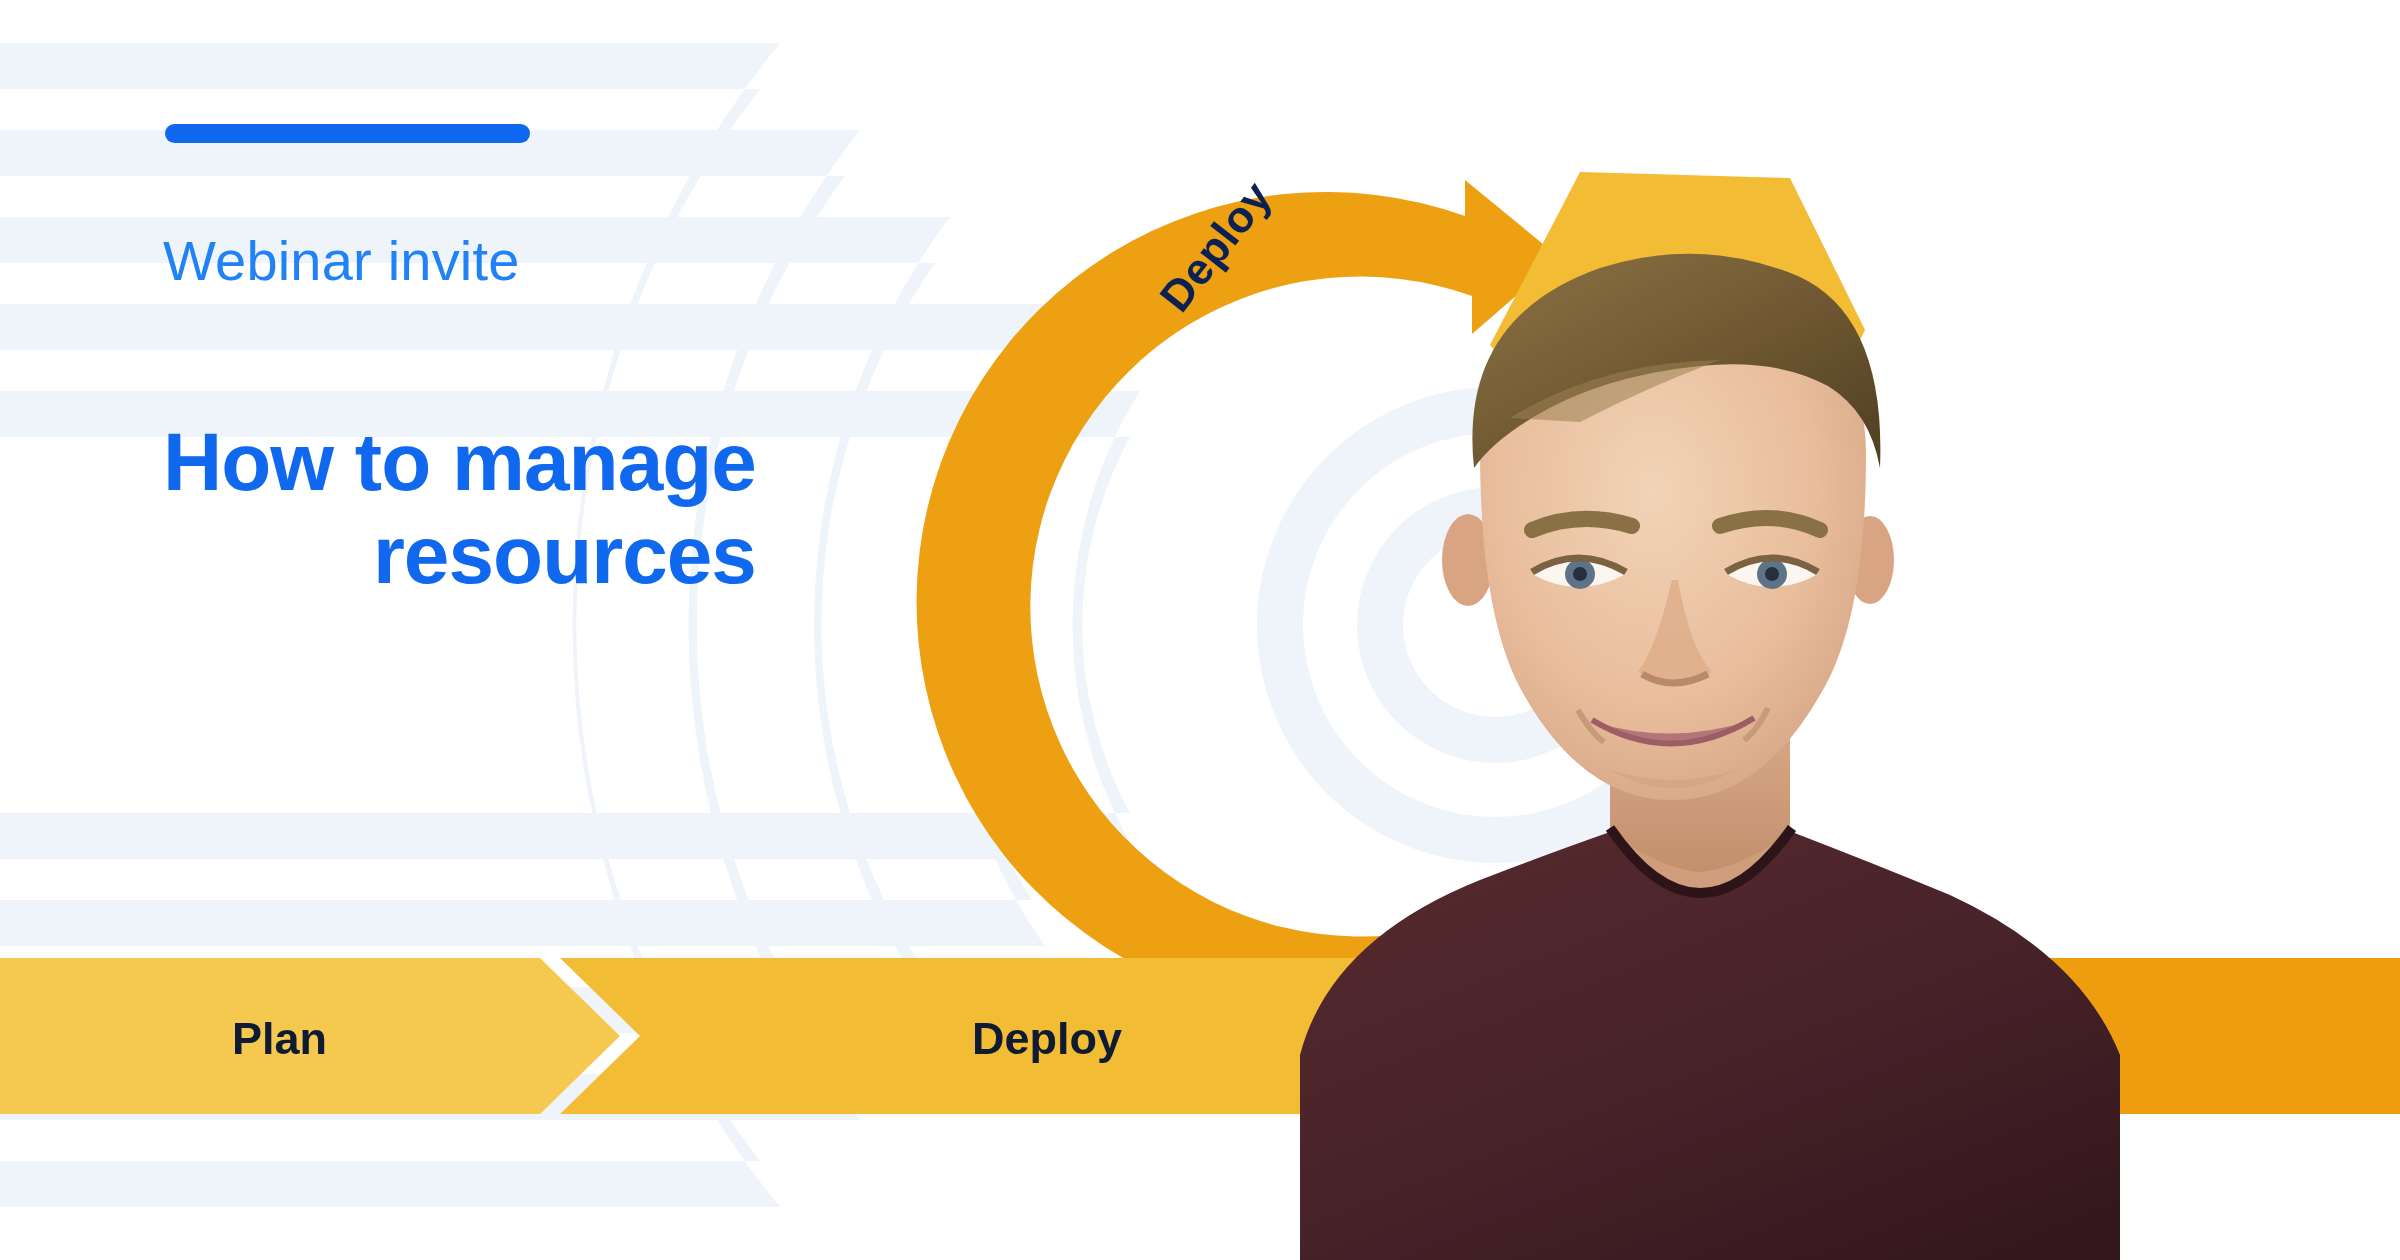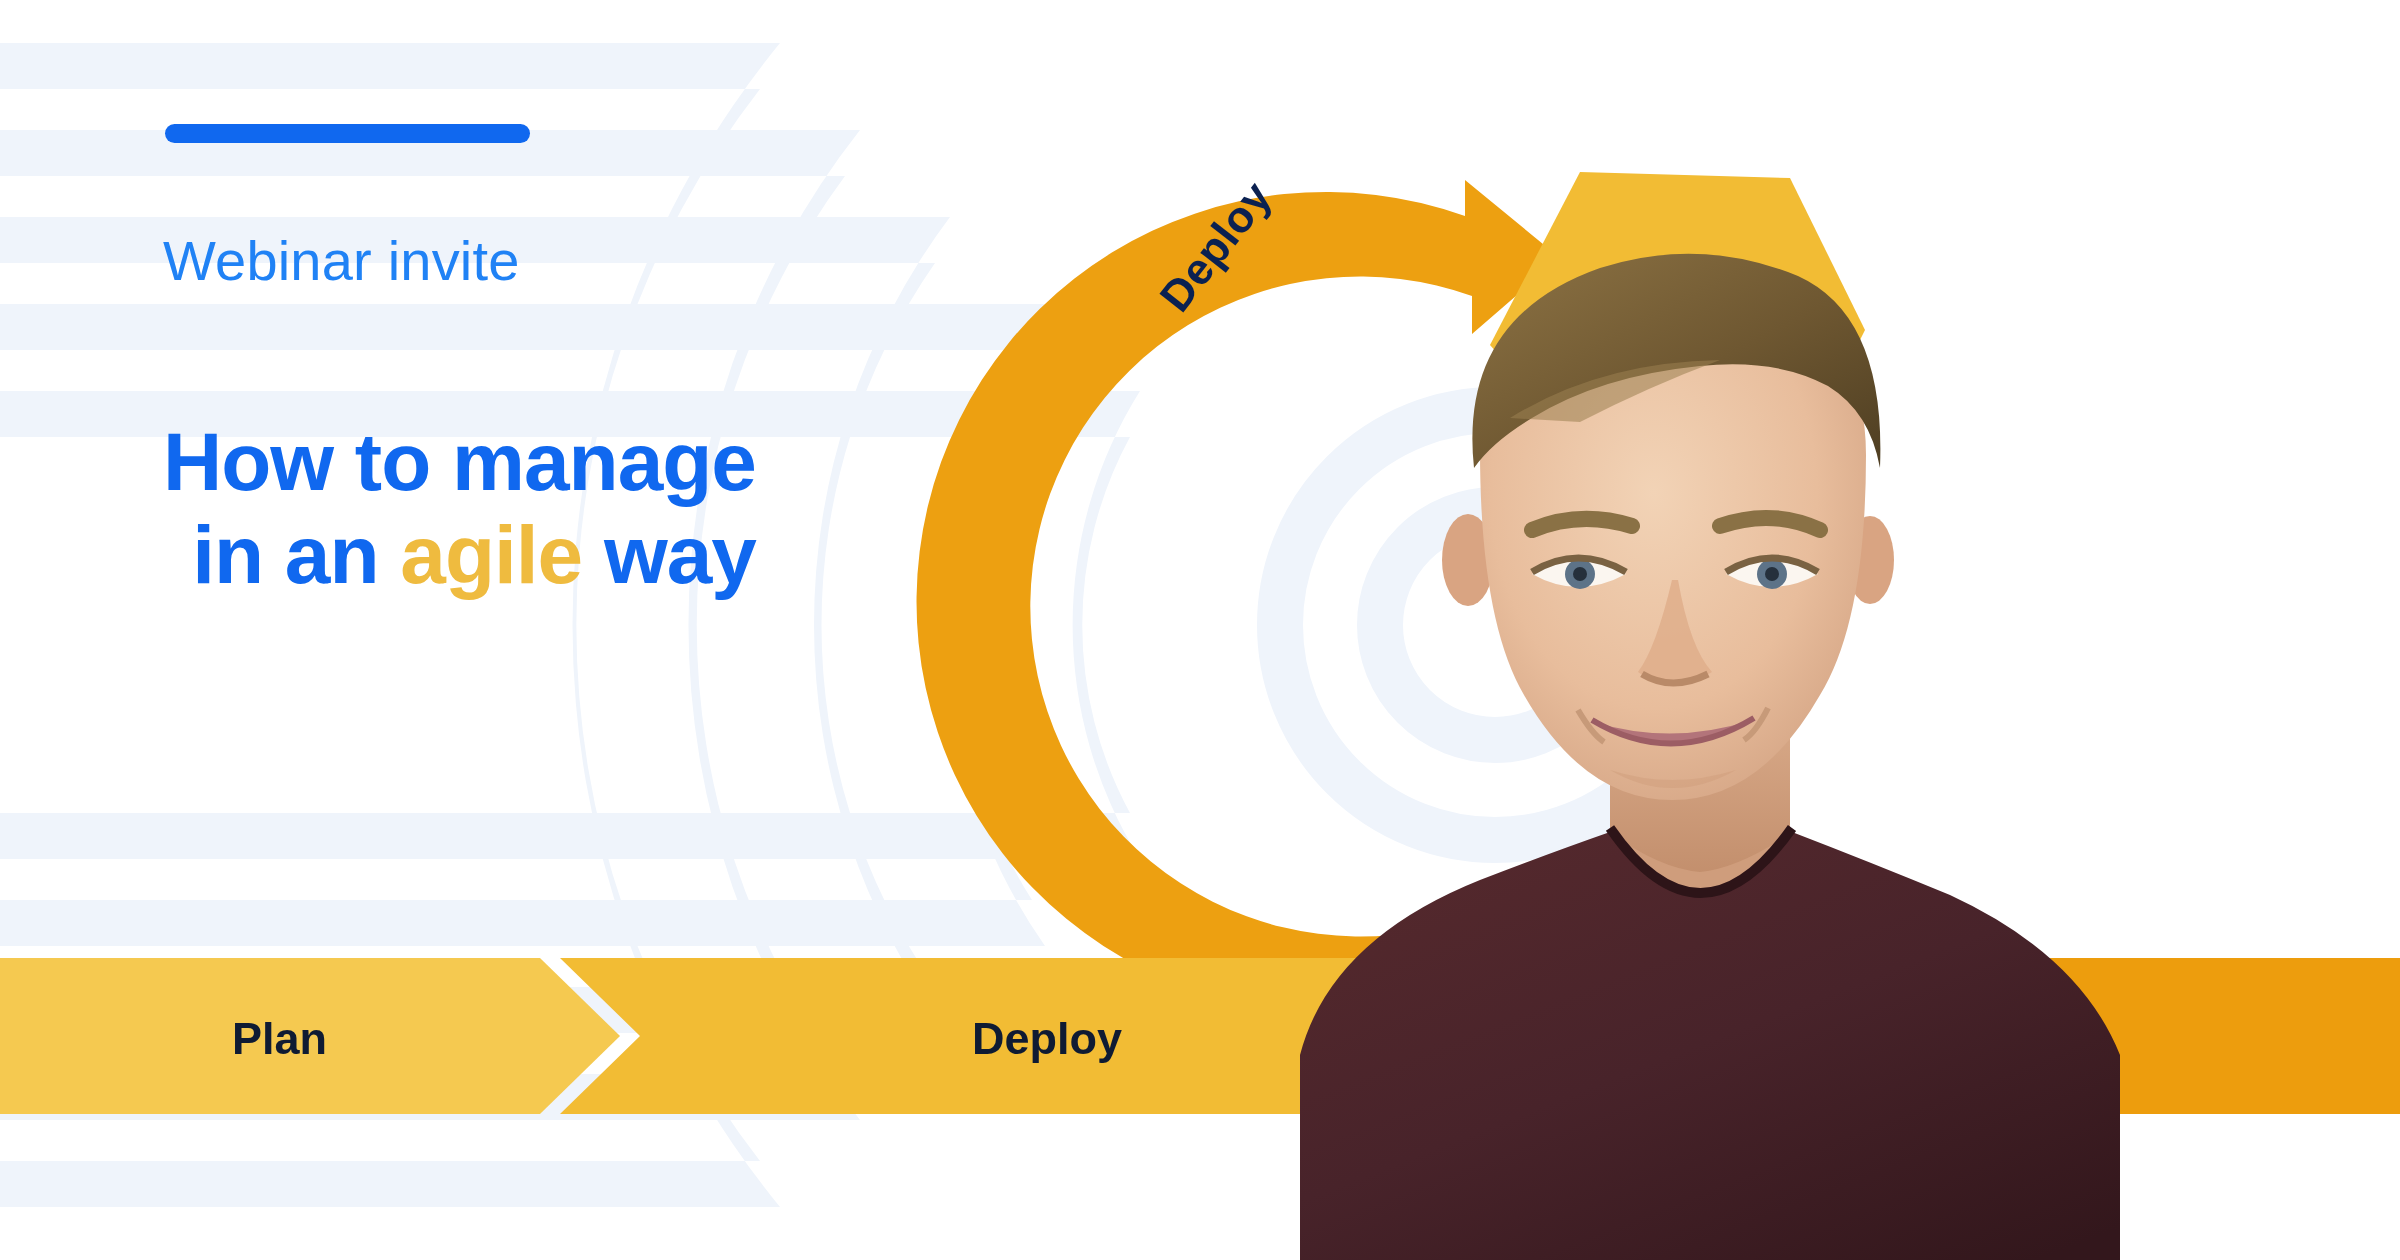--- a/index.html
+++ b/index.html
@@ -210,21 +210,21 @@
       <path d="M 430 620 Q 492 656 556 620 Q 492 640 430 620 Z" fill="#cf9d7c" opacity=".5"></path>
     </svg>
   </div>
 
   <div class="accent-bar"></div>
 
   <div class="eyebrow">Webinar invite</div>
 
   <h1 class="headline">
     <span class="line">How to manage</span>
-    <span class="line"><span>in an </span><span class="hl-accent">agile</span><span> way</span></span>
+    <span class="line">resources</span>
   </h1>
 
   <div class="deploy-label">Deploy</div>
 
   <div class="banner-label lbl-plan">Plan</div>
   <div class="banner-label lbl-design">Deploy</div>
 
 </div>
 
 </body></html>

